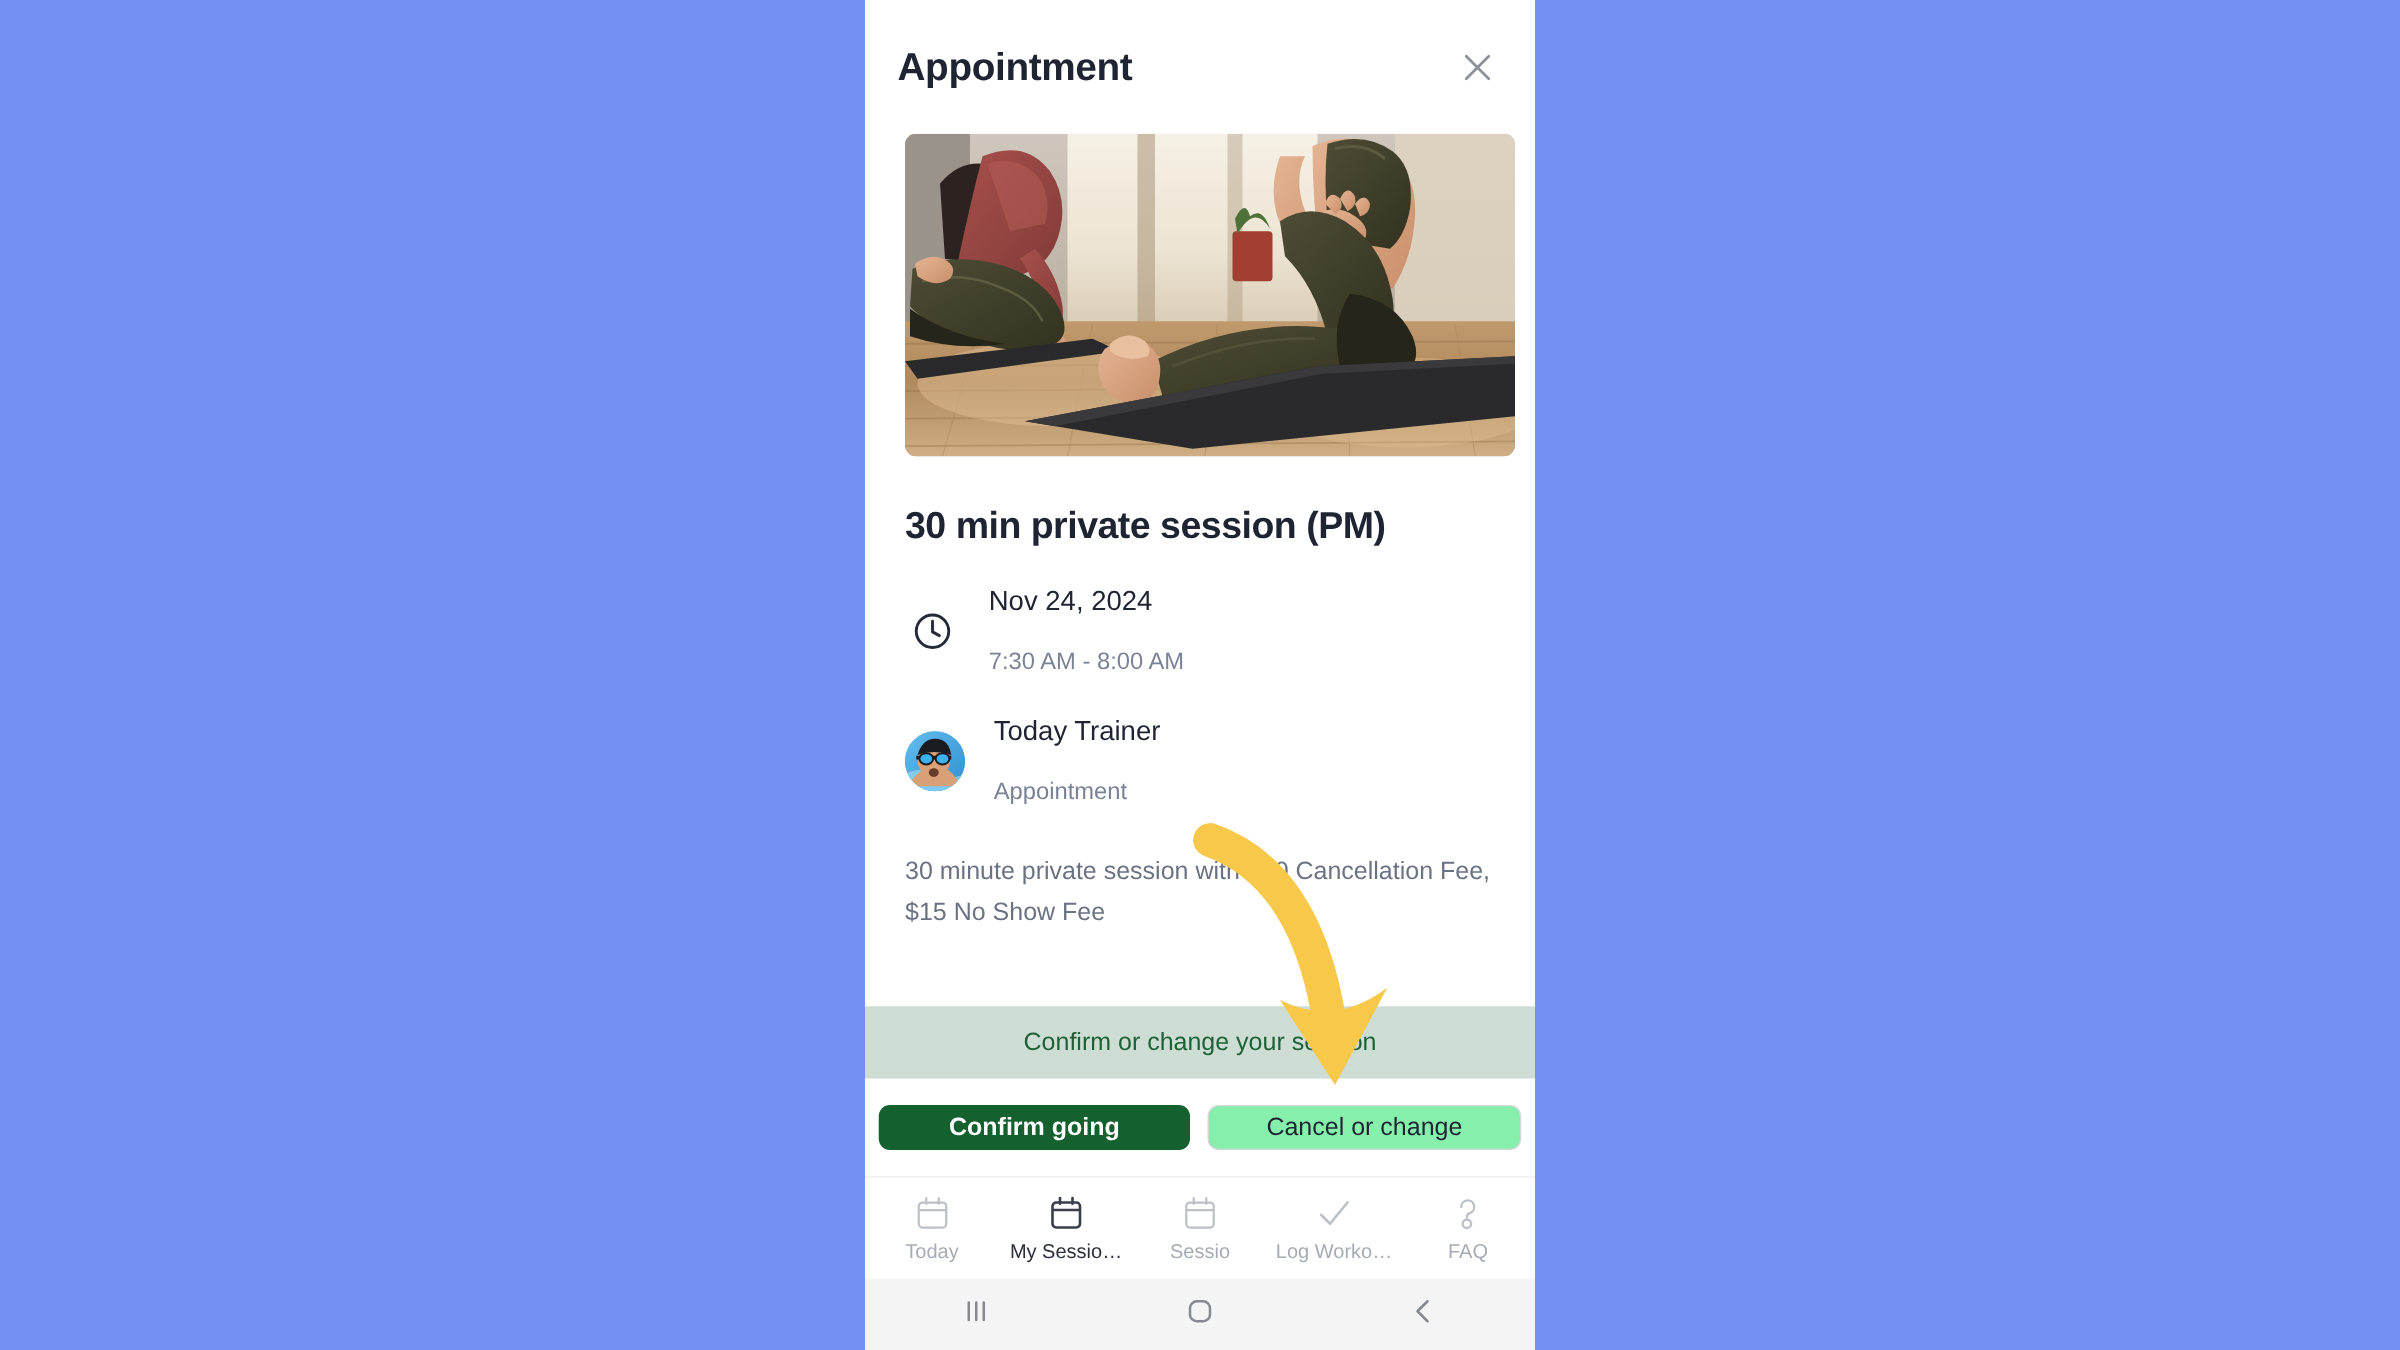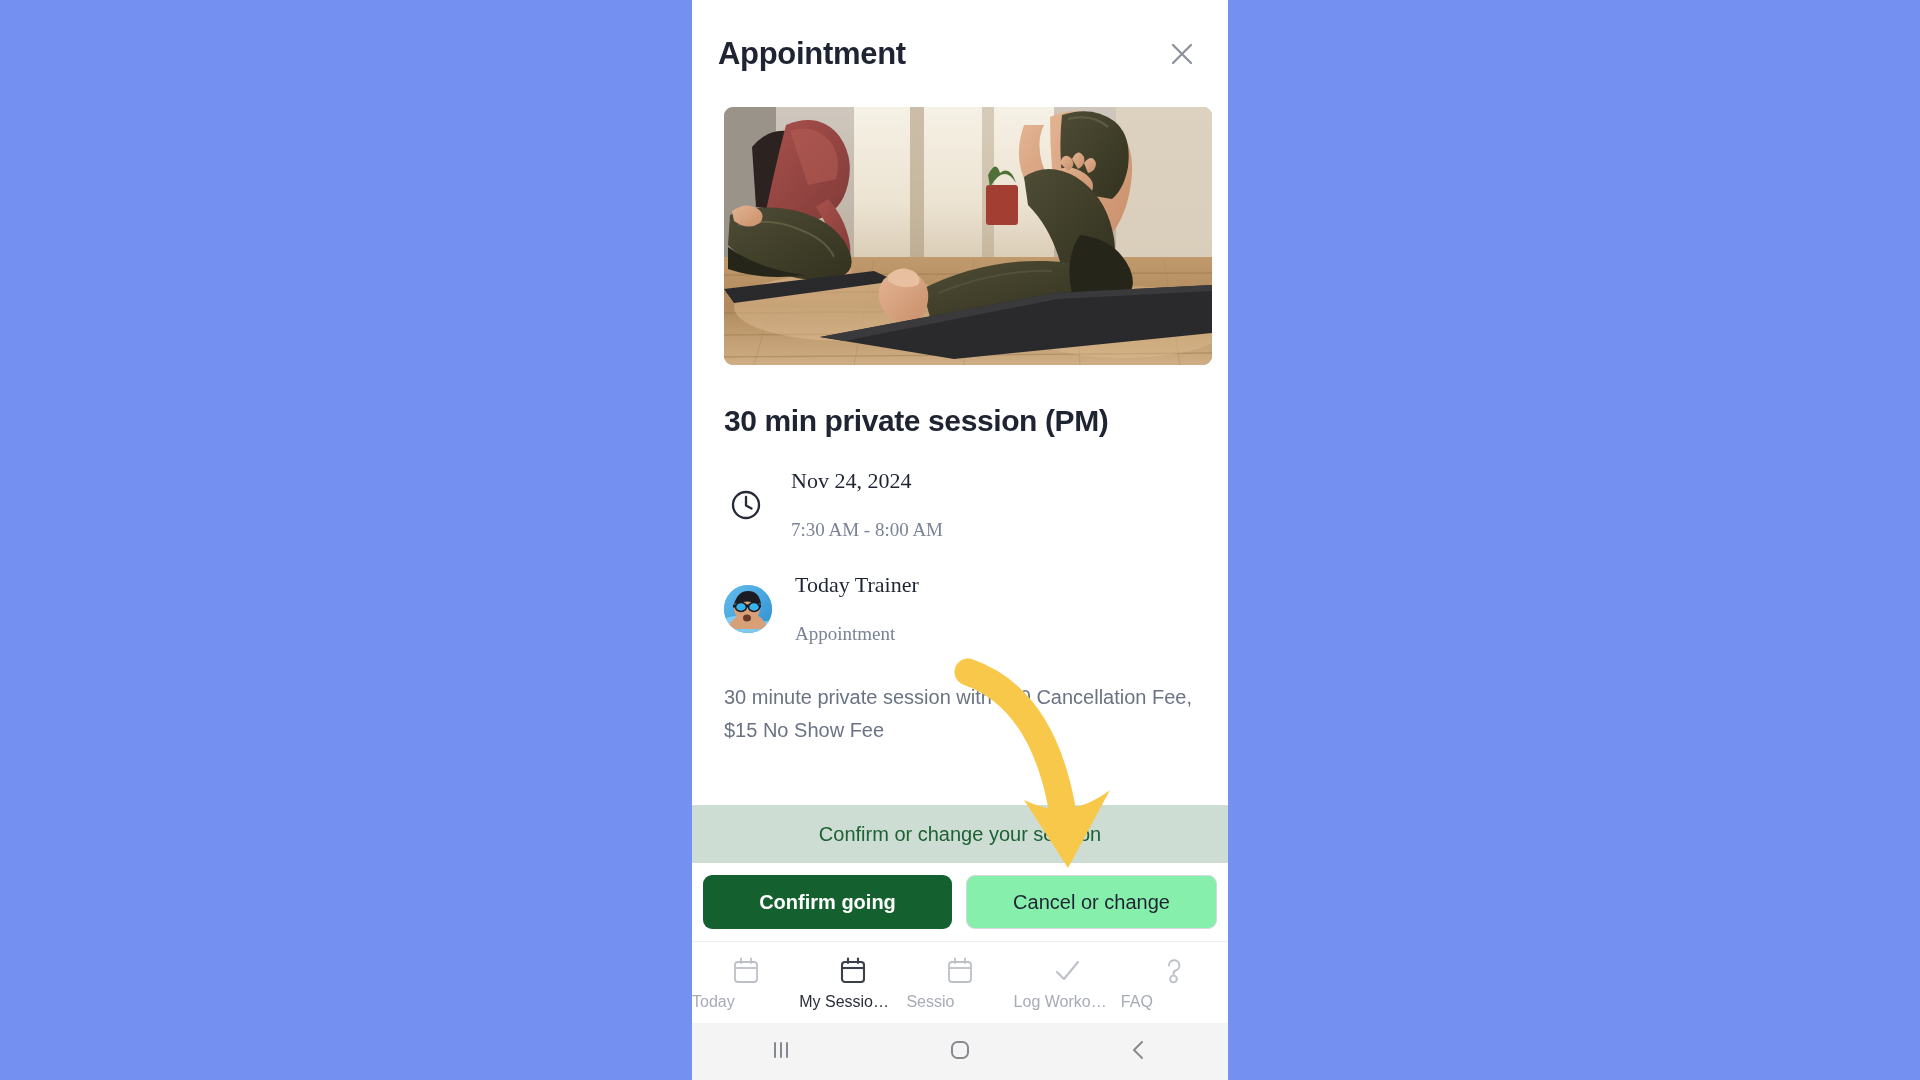--- a/index.html
+++ b/index.html
@@ -90,21 +90,21 @@
     gap: 23px;
   }
   .info-icon {
     flex: 0 0 auto;
     width: 44px;
     height: 44px;
     display: flex;
     align-items: center;
     justify-content: center;
   }
-  .info-text { display: flex; flex-direction: column; font-family: Liberation Serif, serif; }
+  .info-text { display: flex; flex-direction: column; }
   .info-primary {
     font-size: 22px;
     color: #1f2433;
     line-height: 1.35;
     font-weight: 400;
   }
   .info-secondary {
     font-size: 19px;
     color: #7a8396;
     line-height: 1.45;
@@ -148,21 +148,21 @@
     flex: 0 0 auto;
     height: 78px;
     display: flex;
     align-items: center;
     gap: 14px;
     padding: 0 11px;
     background: #ffffff;
   }
   .btn {
     flex: 1 1 0;
-    height: 54px;
+    height: 36px;
     border-radius: 9px;
     display: flex;
     align-items: center;
     justify-content: center;
     font-size: 20px;
     font-weight: 700;
     cursor: pointer;
     border: none;
     font-family: "Liberation Sans", sans-serif;
   }
@@ -183,20 +183,21 @@
     height: 82px;
     background: #ffffff;
     border-top: 1px solid #ededf0;
     display: flex;
     align-items: center;
   }
   .nav-item {
     flex: 1 1 0;
     display: flex;
     flex-direction: column;
+    align-items: center;
     justify-content: center;
     gap: 6px;
     cursor: pointer;
     overflow: hidden;
   }
   .nav-icon {
     height: 32px;
     display: flex;
     align-items: center;
     justify-content: center;

